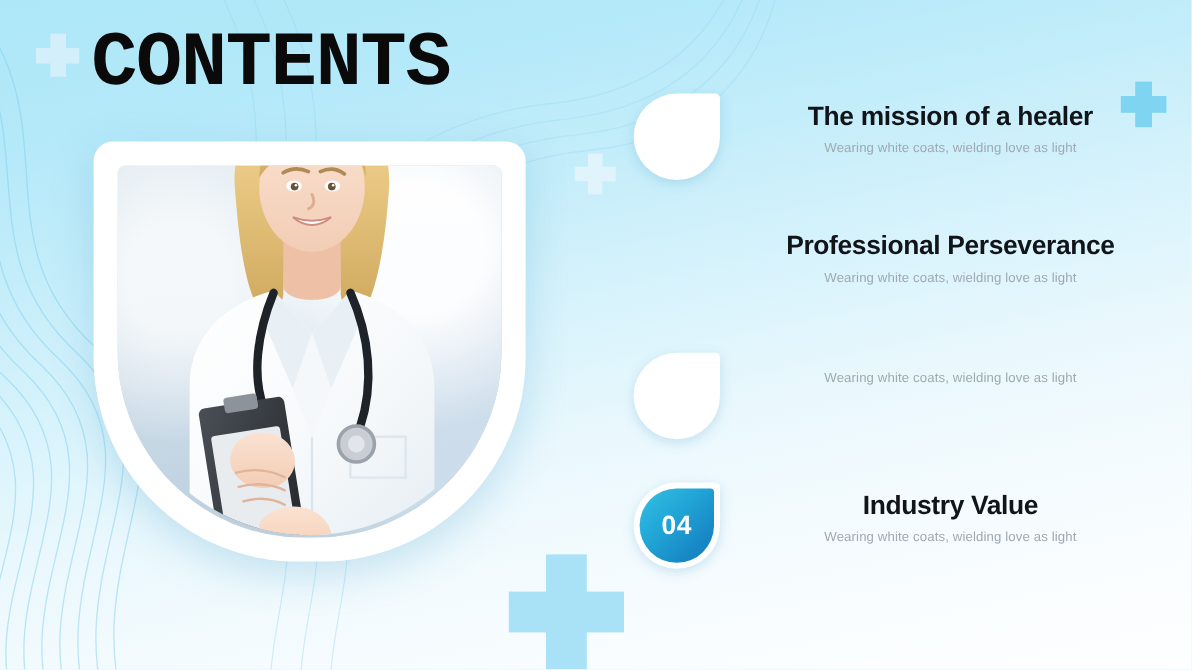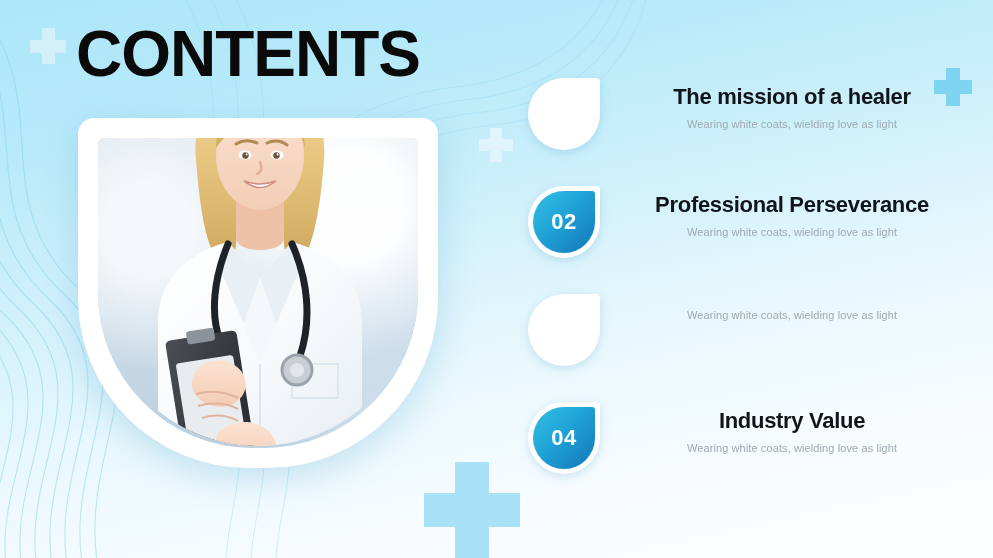--- a/index.html
+++ b/index.html
@@ -38,21 +38,21 @@
   
   #title {
     position:absolute;
     left:76px; top:22px;
     font-size:64px;
     font-weight:800;
     letter-spacing:-1px;
     color:#0a0a0a;
     line-height:1;
     z-index:6;
-    font-family:Liberation Sans, sans-serif;
+    font-family:Liberation Mono, monospace;
   }
 
   
   #photo-wrap {
     position:absolute;
     left:78px; top:118px;
     width:360px; height:350px;
     z-index:4;
   }
   #photo-frame {
@@ -279,26 +279,20 @@
       <div class="row">
         <div class="badge-wrap">
           <div class="badge-ring"></div>
         </div>
         <div class="row-text">
           <div class="row-title">The mission of a healer</div>
           <div class="row-sub">Wearing white coats, wielding love as light</div>
         </div>
       </div>
       <div class="row">
-        <div class="badge-wrap">
-          <div class="badge-ring"></div>
-          <div class="badge">
-            <span class="badge-num">02</span>
-          </div>
-        </div>
         <div class="row-text">
           <div class="row-title">Professional Perseverance</div>
           <div class="row-sub">Wearing white coats, wielding love as light</div>
         </div>
       </div>
       <div class="row">
         <div class="badge-wrap">
           <div class="badge-ring"></div>
         </div>
         <div class="row-text">

